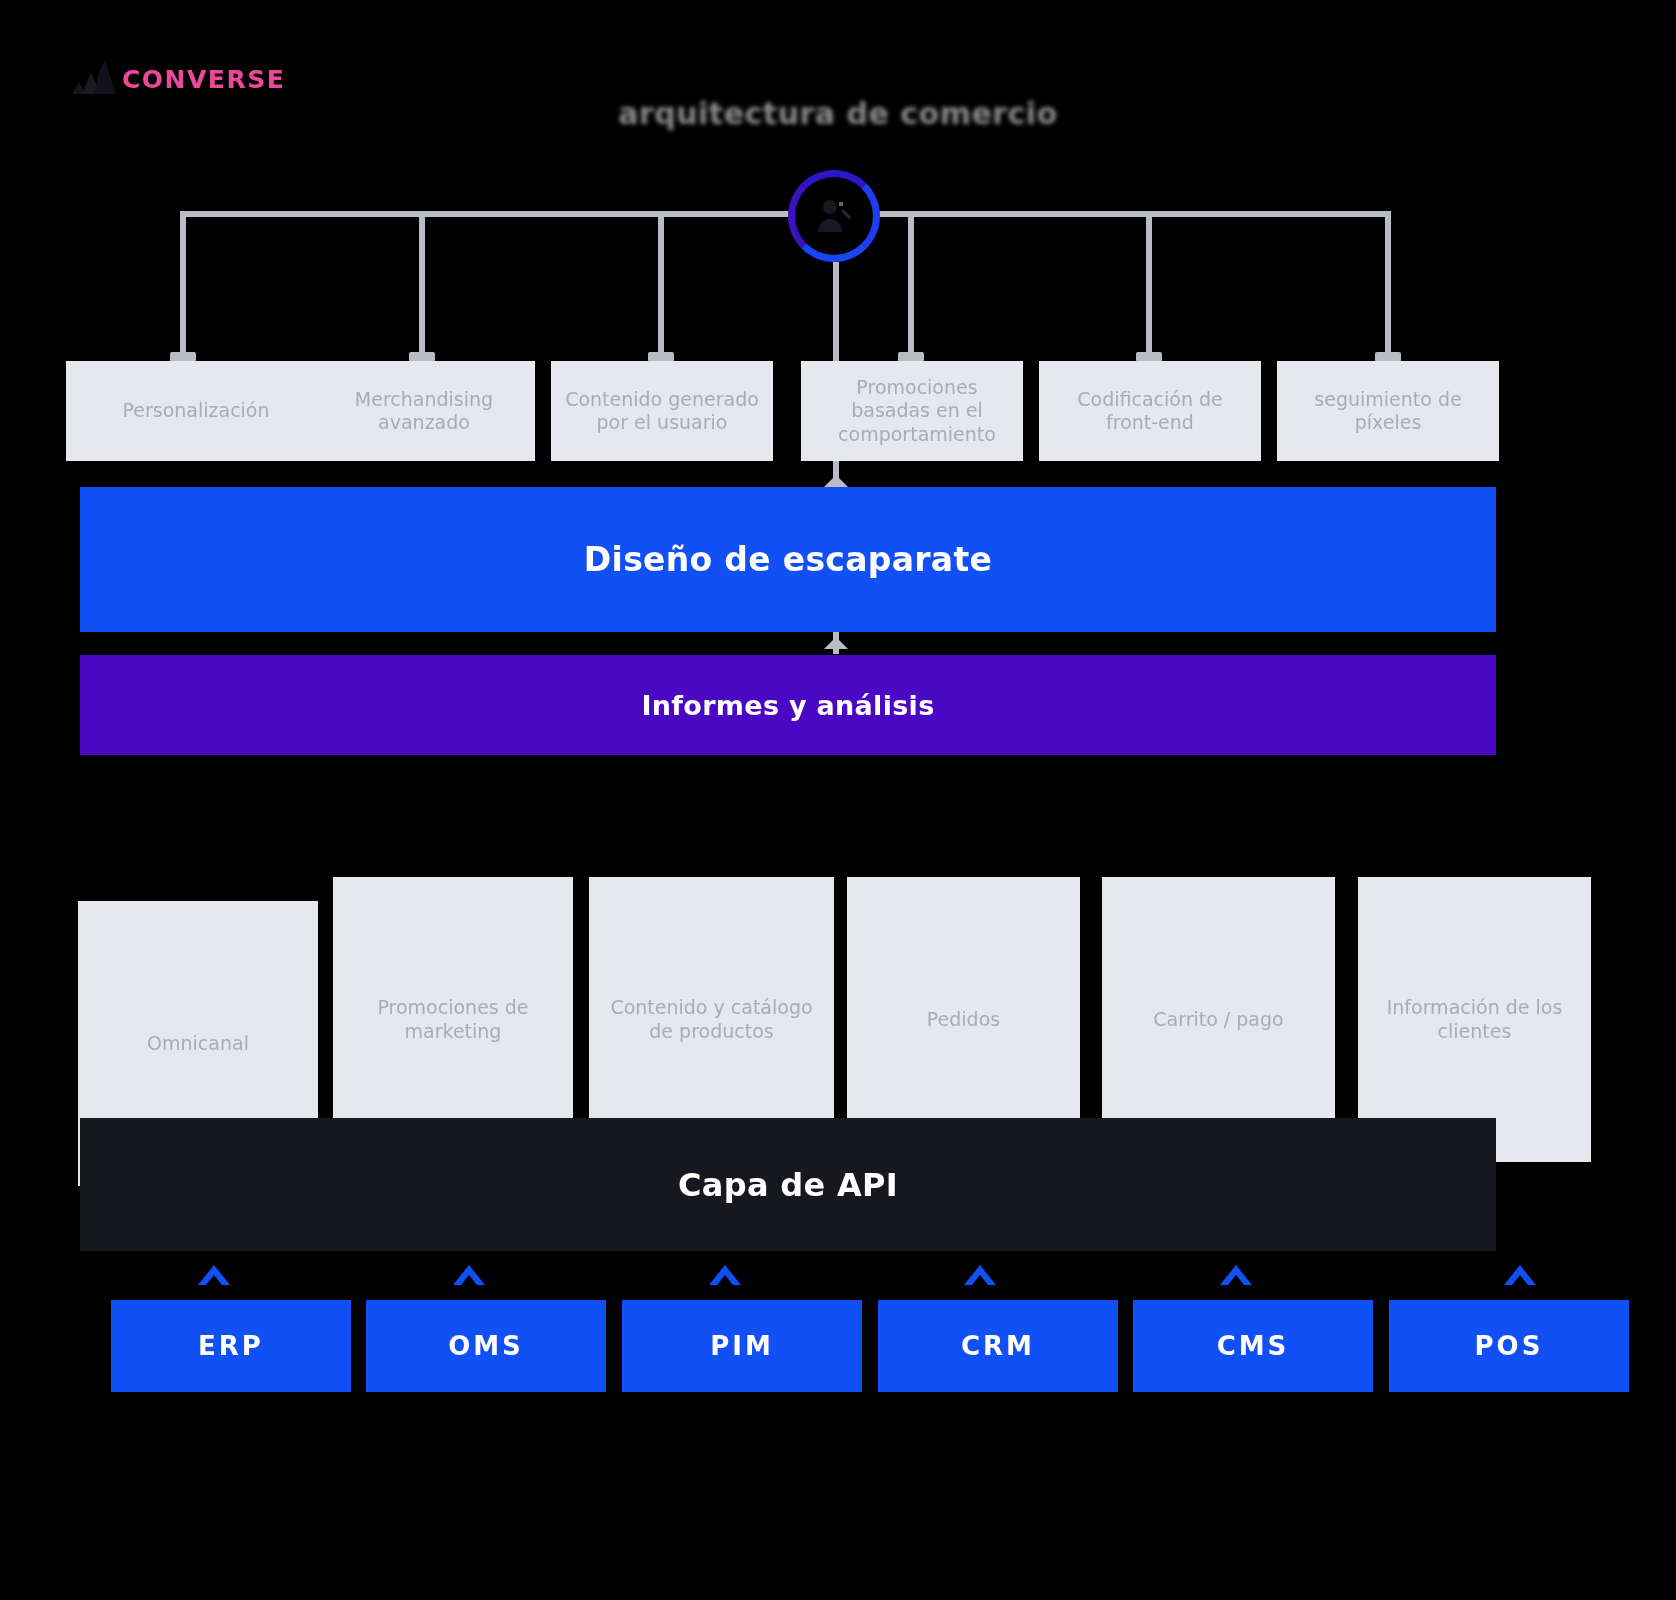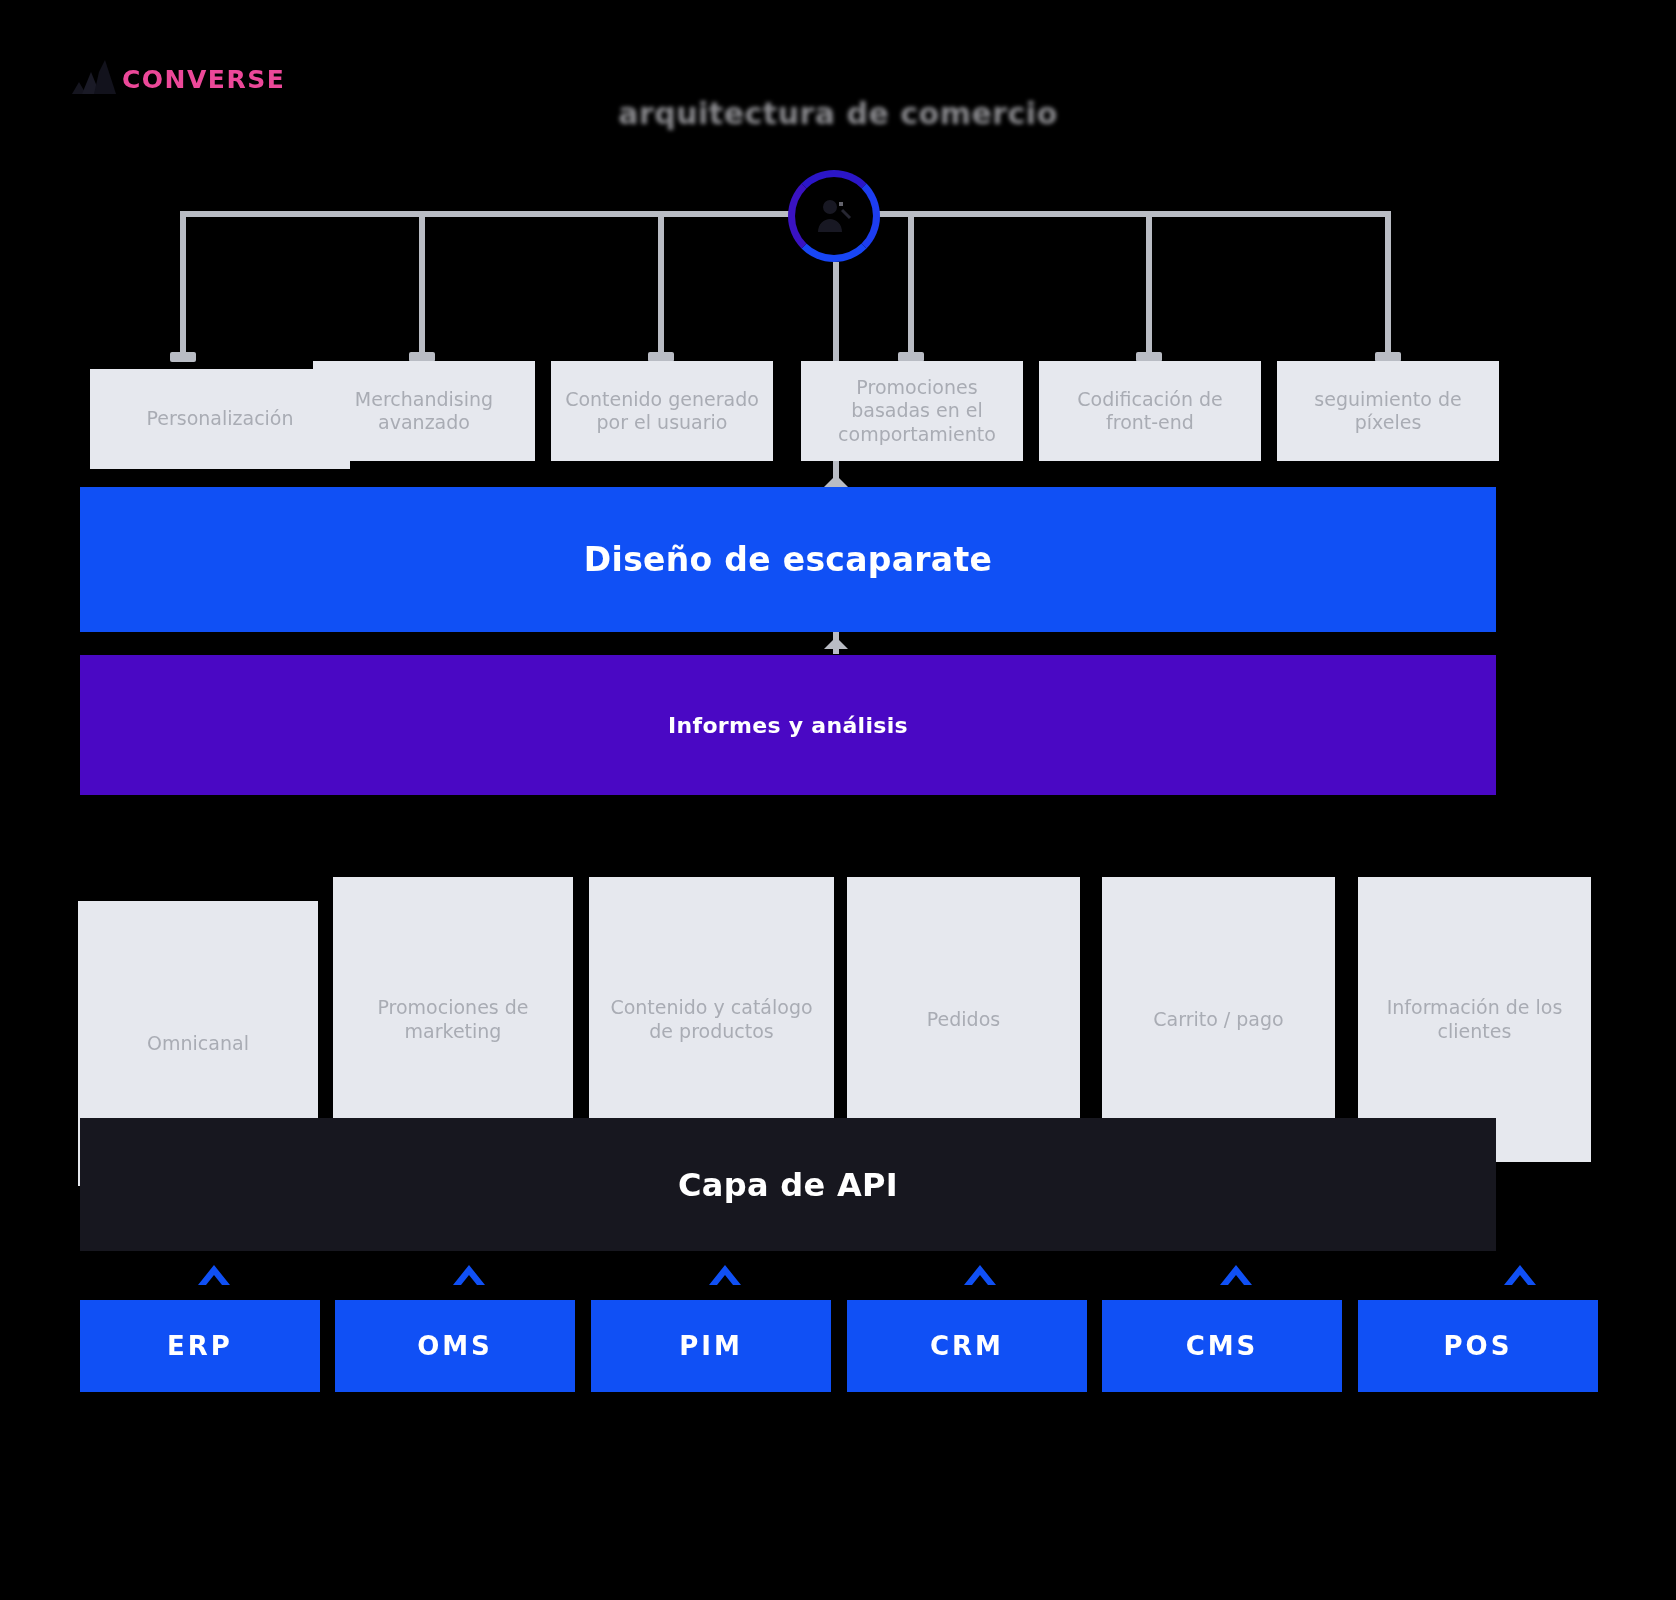--- a/index.html
+++ b/index.html
@@ -121,36 +121,37 @@
     left: 80px;
     width: 1416px;
     display: flex;
     align-items: center;
     justify-content: center;
     color: #ffffff;
     font-weight: 700;
     letter-spacing: 0.3px;
   }
   .bar-blue   { top: 487px; height: 145px; background: #1050f5; font-size: 33px; }
-  .bar-purple { top: 655px; height: 140px; background: #4a08c4; font-size: 22px; }
+  .bar-purple { top: 655px; height: 100px; background: #4a08c4; font-size: 27px; }
   .bar-dark   { top: 1118px; height: 133px; background: #17171f; font-size: 32px; }
 
   
   .sysbox {
     position: absolute;
     top: 1300px;
     height: 92px;
     background: #1050f5;
     display: flex;
     align-items: center;
     justify-content: center;
     color: #ffffff;
     font-size: 26px;
     font-weight: 700;
     letter-spacing: 3px;
+    margin-left: 31px;
   }
   .chev {
     position: absolute;
     top: 1264px;
     width: 34px;
     height: 22px;
   }
 </style>
 </head>
 <body>
@@ -198,21 +199,21 @@
     <span class="hub-icon">
       <svg width="40" height="40" viewBox="0 0 40 40">
         <circle cx="16" cy="11" r="7" fill="#1b1b26"></circle>
         <path d="M4 36 c0-8 6-13 12-13 s12 5 12 13 z" fill="#1b1b26"></path>
         <rect x="25" y="6" width="4" height="4" fill="#6c6c76"></rect>
         <path d="M28 14 l8 8" stroke="#2a2a36" stroke-width="3" fill="none"></path>
       </svg>
     </span>
   </div>
 
-  <div class="card" style="left:90px; top:361px; width:260px; height:100px;margin-top:8px;">
+  <div class="card" style="left:66px; top:361px; width:260px; height:100px;">
     <span>Personalización</span>
   </div>
   <div class="card" style="left:313px; top:361px; width:222px; height:100px;">
     <span>Merchandising avanzado</span>
   </div>
   <div class="card" style="left:551px; top:361px; width:222px; height:100px;">
     <span>Contenido generado por el usuario</span>
   </div>
   <div class="card" style="left:801px; top:361px; width:222px; height:100px;padding-left:20px;">
     <span>Promociones basadas en el comportamiento</span>

